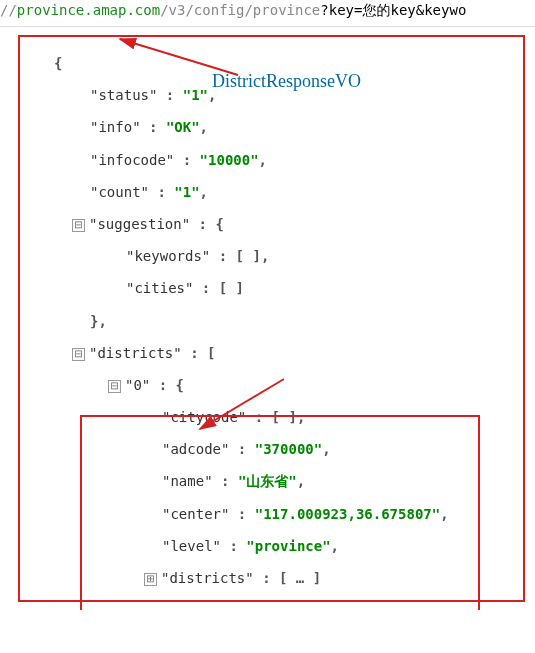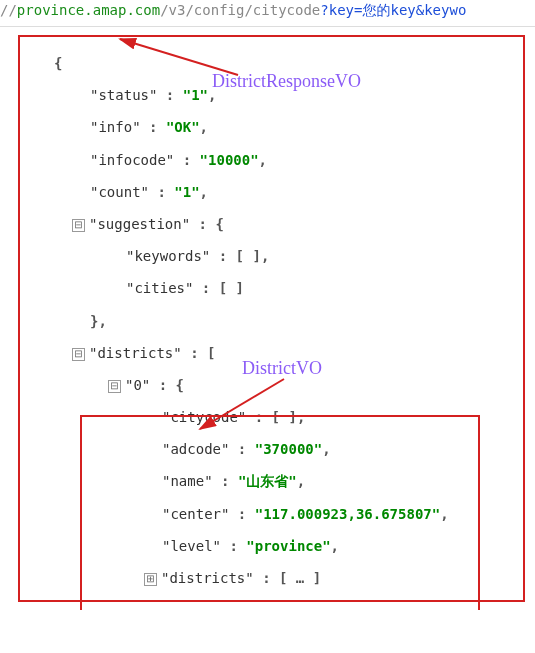--- a/index.html
+++ b/index.html
@@ -14,21 +14,21 @@
   .url-bar {
     padding: 2px 0 6px 0;
     font-family: Consolas, Monaco, monospace;
     font-size: 14px;
     color: #1a8c1a;
     border-bottom: 1px solid #ddd;
     white-space: nowrap;
     overflow: hidden;
   }
   .url-gray { color: #888; }
-  .url-black { color: #1d4ed8; }
+  .url-black { color: #000000; }
   .outer-box {
     position: relative;
     margin: 8px 10px 8px 18px;
     border: 2px solid #d42020;
     padding: 10px 6px 6px 6px;
     box-sizing: border-box;
   }
   .json-line {
     line-height: 2.3;
     white-space: pre;
@@ -51,53 +51,52 @@
     text-align: center;
     border: 1px solid #999;
     color: #666;
     margin-right: 4px;
     vertical-align: 1px;
     font-weight: normal;
     font-family: sans-serif;
   }
   .annot {
     position: absolute;
-    color: #8b5cf6;
+    color: #0369a1;
     font-family: "Times New Roman", serif;
     font-size: 18px;
   }
   .inner-box {
     position: absolute;
     border: 2px solid #d42020;
   }
   .arrow {
     position: absolute;
     pointer-events: none;
   }
 </style>
 </head>
 <body>
 
 <div class="url-bar">
-  <span class="url-gray">//</span><span>province.amap.com</span><span class="url-gray">/v3/config/citycode</span><span class="url-black">?key=您的key&amp;keywo</span>
+  <span class="url-gray">//</span><span>province.amap.com</span><span class="url-gray">/v3/config/province</span><span class="url-black">?key=您的key&amp;keywo</span>
 </div>
 
 <div class="outer-box">
 
   <div class="annot" style="left:192px; top:34px;">DistrictResponseVO</div>
   <svg class="arrow" style="left:88px; top:-6px; width:140px; height:52px;">
     <defs>
       <marker id="ah1" markerWidth="10" markerHeight="10" refX="8" refY="3" orient="auto">
         <path d="M0,0 L0,6 L9,3 z" fill="#d42020"></path>
       </marker>
     </defs>
     <line x1="130" y1="44" x2="12" y2="8" stroke="#d42020" stroke-width="2" marker-end="url(#ah1)"></line>
   </svg>
 
-  <div class="annot" style="left:222px; top:321px;">DistrictVO</div>
   <svg class="arrow" style="left:168px; top:338px; width:130px; height:62px;">
     <defs>
       <marker id="ah2" markerWidth="10" markerHeight="10" refX="8" refY="3" orient="auto">
         <path d="M0,0 L0,6 L9,3 z" fill="#d42020"></path>
       </marker>
     </defs>
     <line x1="96" y1="4" x2="12" y2="54" stroke="#d42020" stroke-width="2" marker-end="url(#ah2)"></line>
   </svg>
 
   <div class="inner-box" style="left:60px; top:378px; width:396px; height:217px;"></div>

